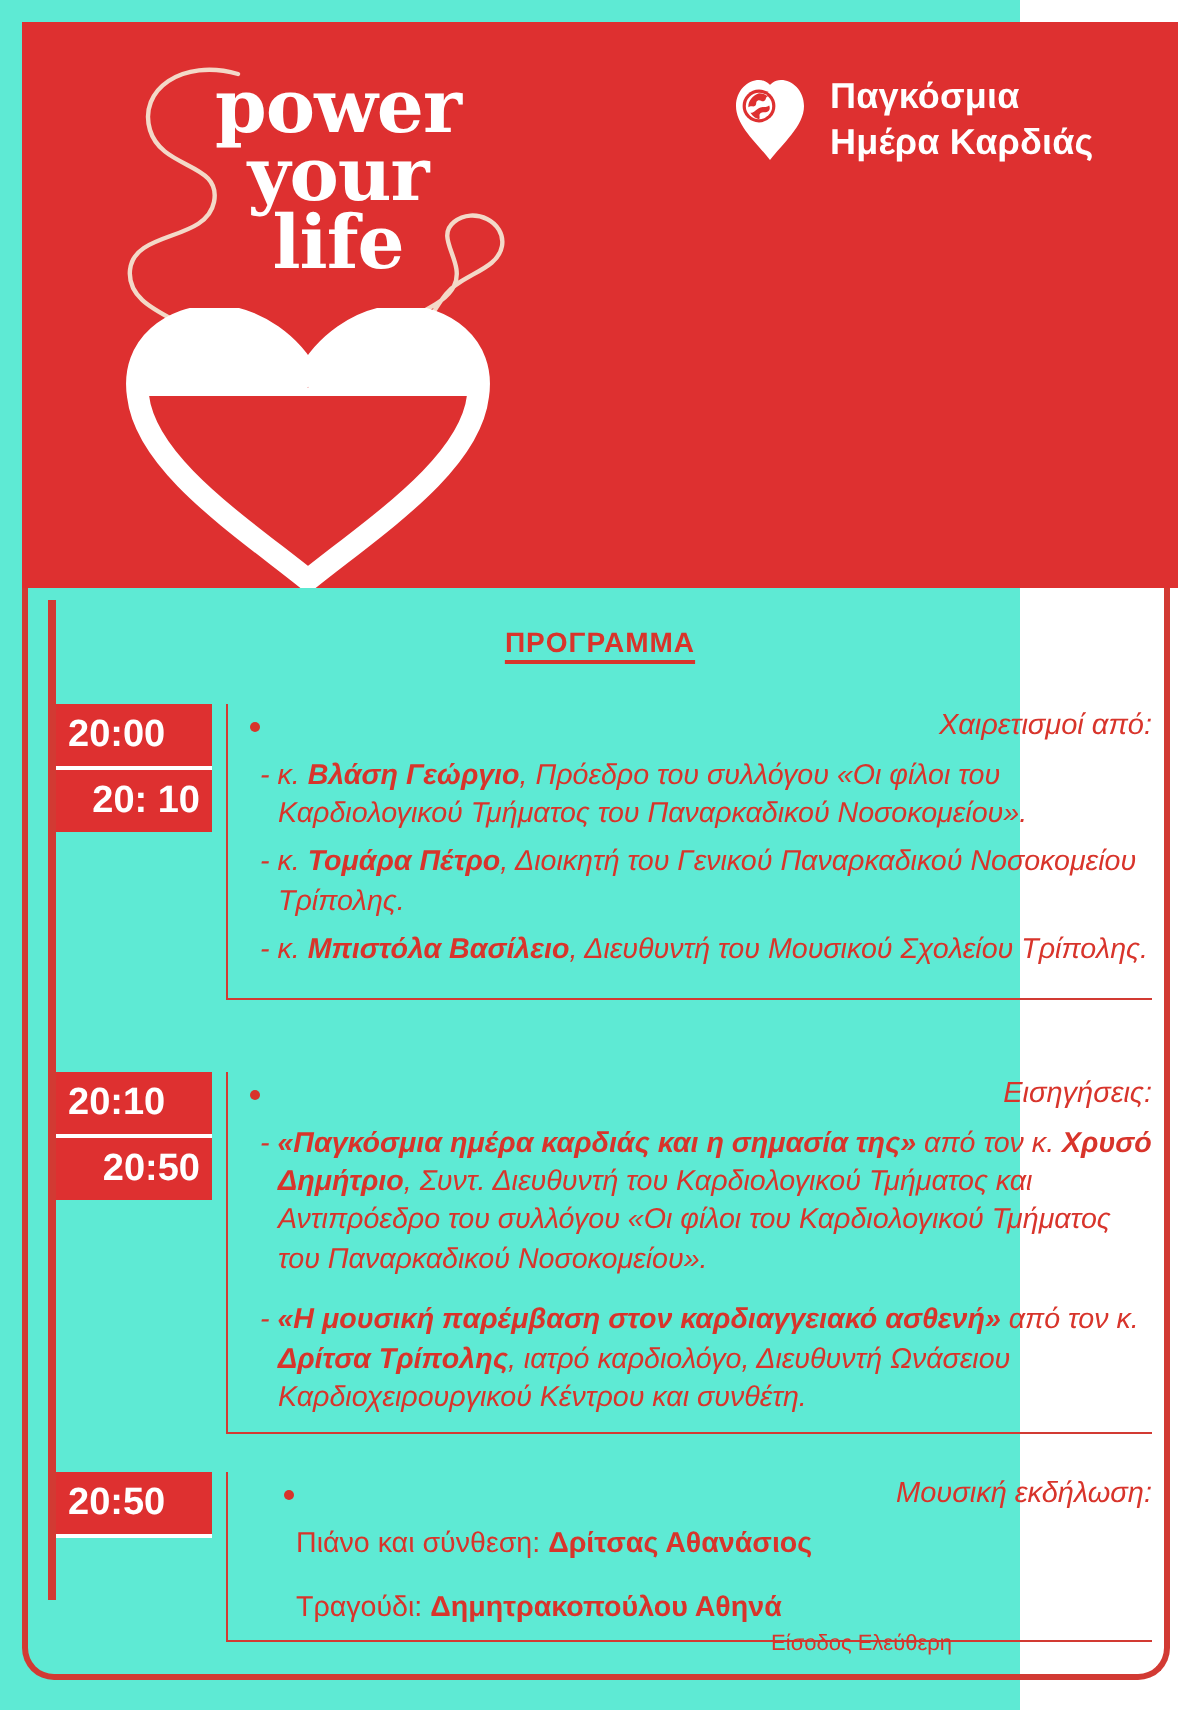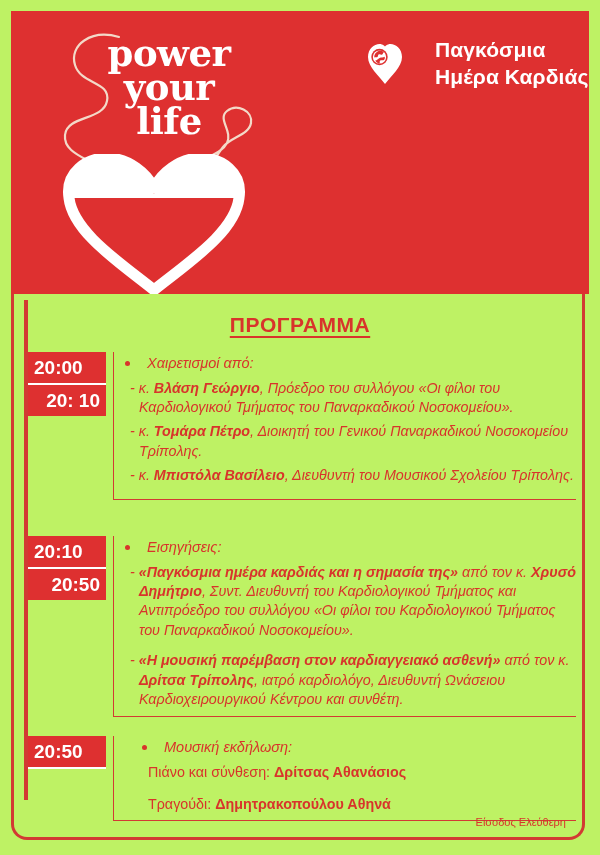--- a/index.html
+++ b/index.html
@@ -2,21 +2,21 @@
 <html><head>
 <meta charset="utf-8">
 <style>
   html,body{margin:0;padding:0;}
   body{
     width:600px;height:855px;
     background:#ffffff;
     font-family:"Liberation Sans", sans-serif;
     overflow:hidden;
   }
-  .poster{position:relative;width:600px;height:855px;background:#bef264;}
+  .poster{position:relative;width:510px;height:855px;background:#5eead4;}
 
   
   .header{
     position:absolute;left:11px;top:11px;
     width:578px;height:283px;
     background:#DE3030;
     overflow:hidden;
   }
   .logo-block{position:absolute;left:30px;top:8px;width:230px;height:275px;}
   .squiggle{position:absolute;left:0;top:0;width:230px;height:275px;}
@@ -29,44 +29,43 @@
   }
   .pyl span{display:block;}
   .pyl .l1{font-size:37px;}
   .pyl .l2{font-size:37px;}
   .pyl .l3{font-size:37px;}
   .heartwrap{position:absolute;left:18px;top:135px;width:190px;height:140px;}
 
   .whd{position:absolute;left:355px;top:26px;display:flex;align-items:center;gap:11px;}
   .whd-mark{width:38px;height:42px;flex:0 0 auto;}
   .whd-text{
-    color:#ffffff;font-weight:700;font-size:21px;line-height:1.28;
+    color:#ffffff;font-weight:700;font-size:18px;line-height:1.28;
     letter-spacing:0.1px;
-    margin-left:20px;
   }
   .whd-text span{display:block;white-space:nowrap;}
 
   
   .frame{
     position:absolute;left:11px;top:294px;
     width:574px;height:546px;
     border:3px solid #D23A33;
     border-top:none;
     border-radius:0 0 16px 16px;
     box-sizing:border-box;
   }
   .leftbar{
     position:absolute;left:24px;top:300px;
     width:4px;height:500px;background:#D23A33;
   }
 
   .prog-title{
     position:absolute;left:0;top:313px;width:600px;
     text-align:center;
-    color:#D8342B;font-weight:700;font-size:21px;
+    color:#D8342B;font-weight:700;font-size:14px;
     letter-spacing:0.5px;
   }
   .prog-title u{text-decoration:underline;text-underline-offset:4px;text-decoration-thickness:2px;}
 
   
   .block{position:absolute;left:0;width:600px;}
   .badge{
     position:absolute;left:28px;top:0;
     width:78px;
     background:#DE3030;
@@ -82,22 +81,23 @@
     width:463px;
     border-left:1.6px solid #D23A33;
     border-bottom:1.6px solid #D23A33;
     box-sizing:border-box;
     padding:2px 0 6px 11px;
     color:#D8342B;
   }
 
   .lead{
     font-style:italic;font-size:14.5px;line-height:1.35;
-    display:flex;align-items:flex-start;gap:17px;
+    display:flex;align-items:flex-start;gap:7px;
     margin:0 0 1px 0;
+    justify-content:space-between;
   }
   .bullet{
     display:inline-block;width:5px;height:5px;border-radius:50%;
     background:#D8342B;flex:0 0 auto;margin-top:7px;
   }
   .item{
     font-style:italic;font-size:14.3px;line-height:1.36;
     margin:5px 0 0 14px;text-indent:-9px;
   }
   .item.upright{font-style:normal;text-indent:0;margin-left:6px;}

